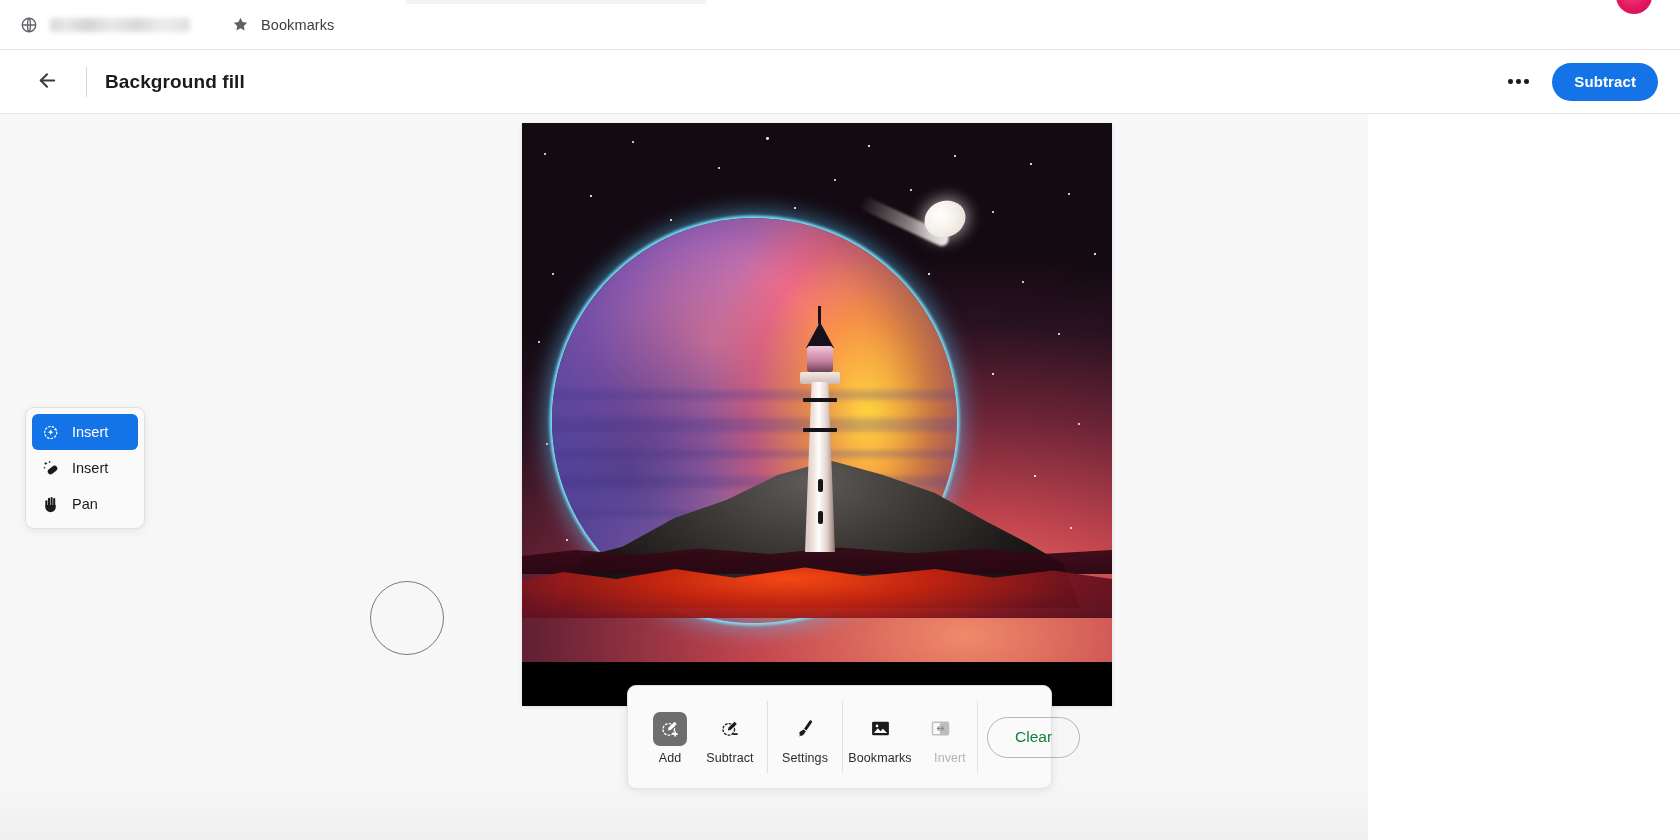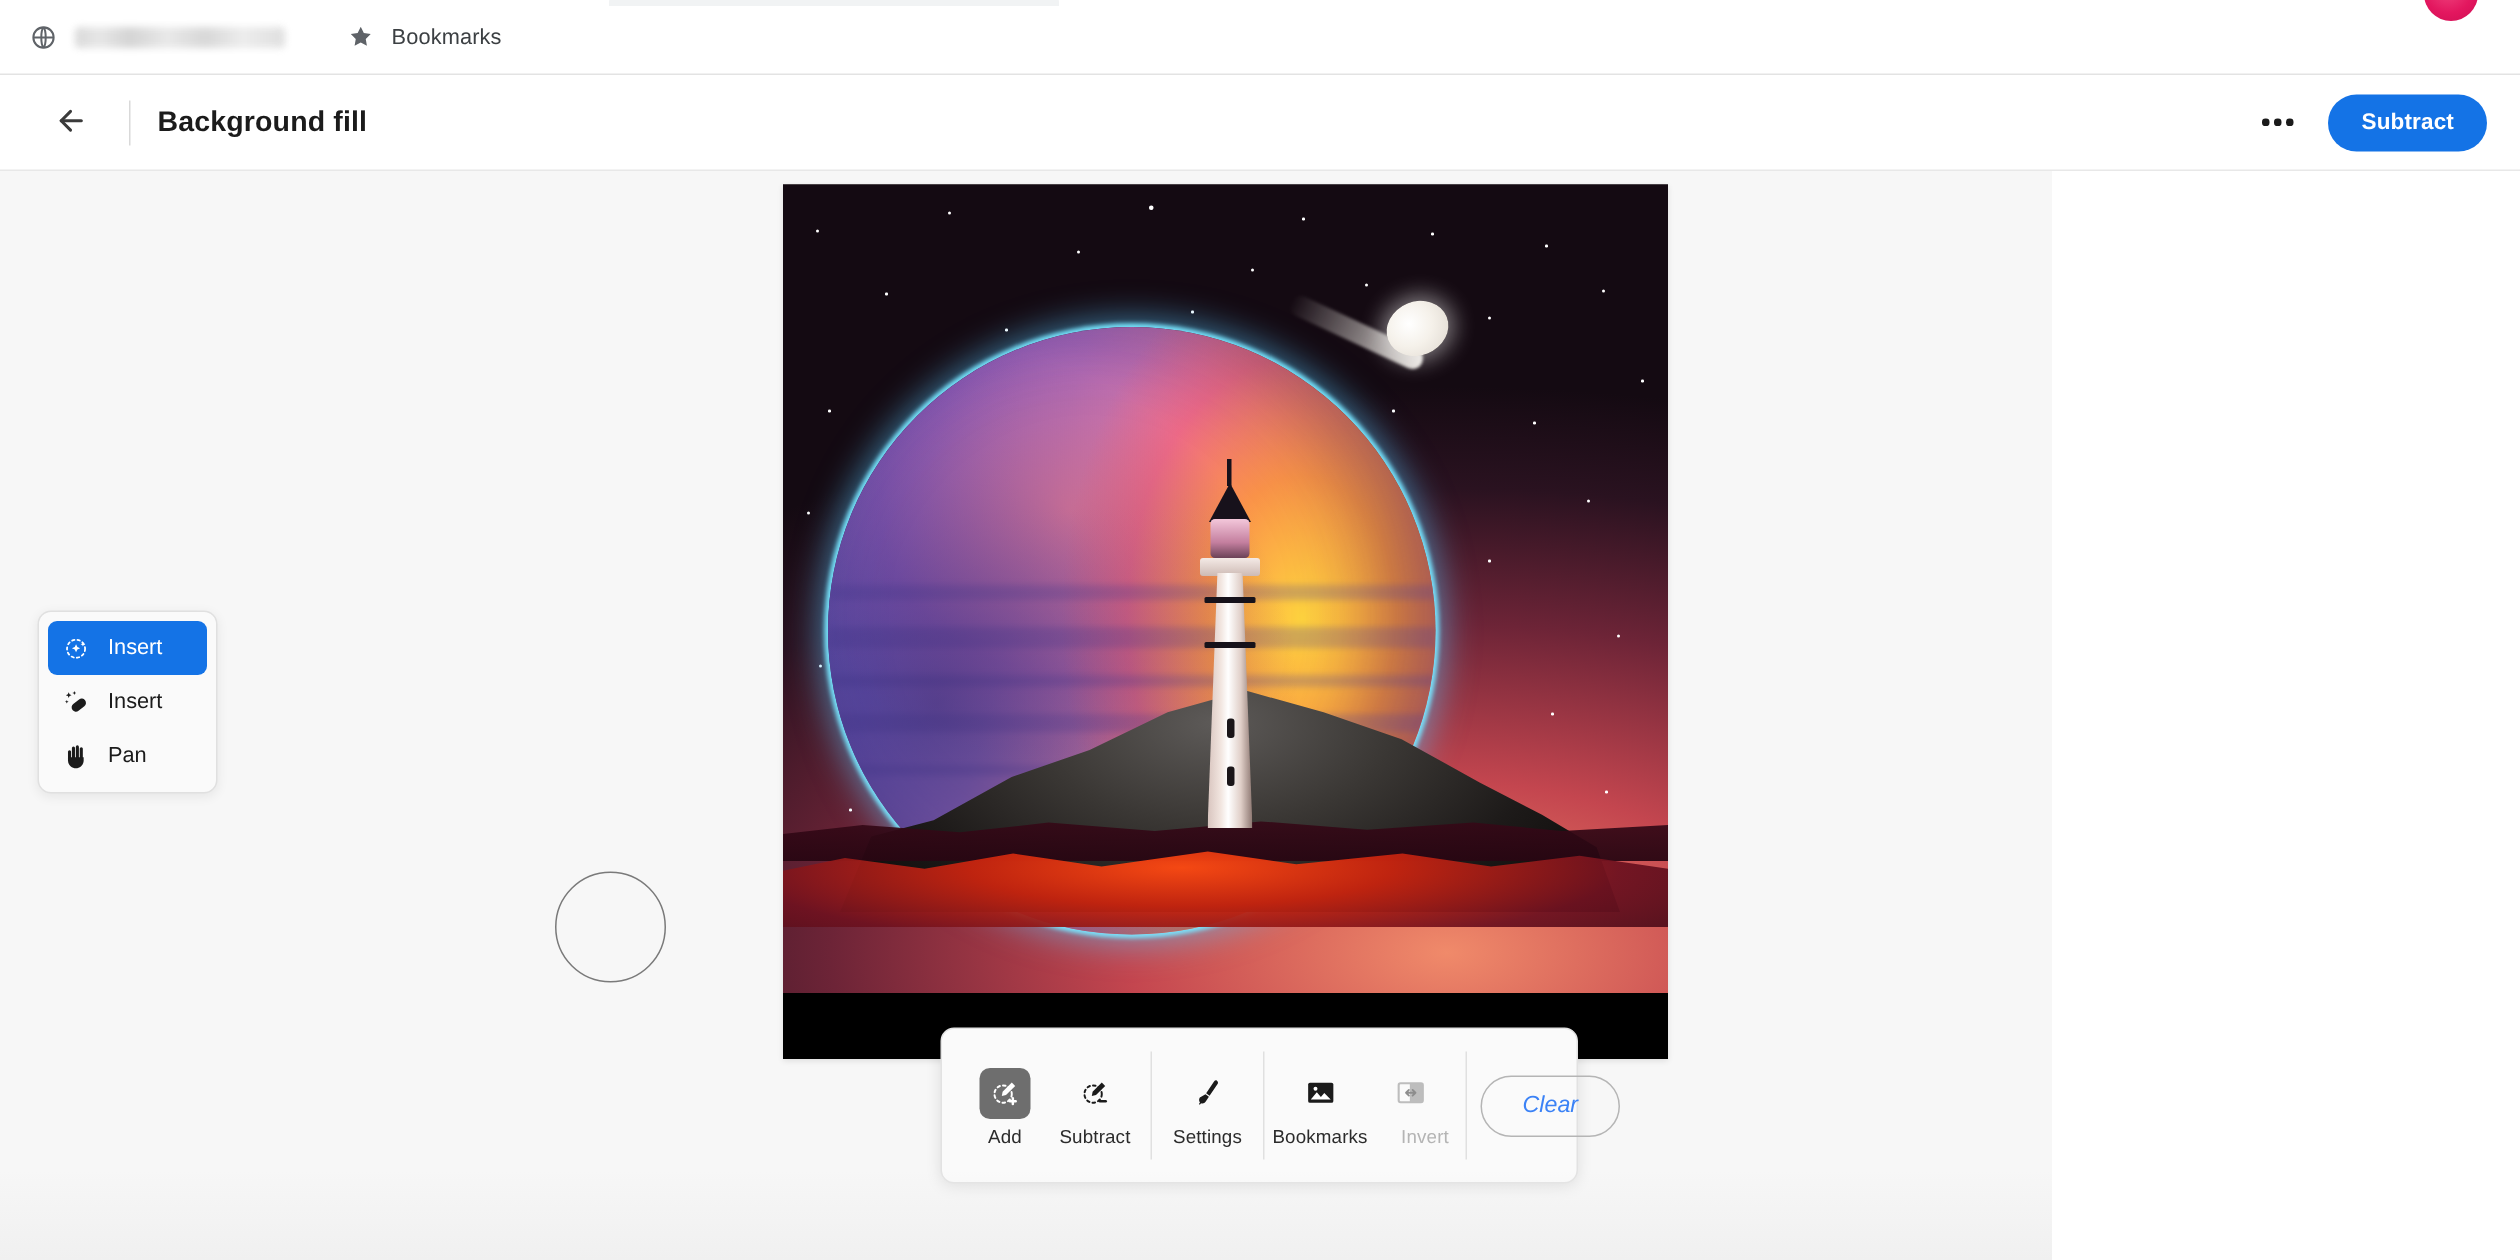--- a/index.html
+++ b/index.html
@@ -194,22 +194,22 @@
     width: 34px; height: 34px; border-radius: 7px;
     display: flex; align-items: center; justify-content: center;
   }
   .bb-item.active .bb-icon-wrap { background: #6e6e6e; }
   .bb-label { font-size: 12.5px; color: #2b2b2b; letter-spacing: .1px; }
   .bb-item.disabled { cursor: default; }
   .bb-item.disabled .bb-label { color: #b4b4b4; margin-left: 20px; }
   .bb-sep { width: 1px; height: 72px; background: #e0e0e0; margin: 0 9px; flex: 0 0 1px; }
   .clear-btn {
     height: 41px; padding: 0 27px; border: 1.4px solid #b5b5b5; border-radius: 21px;
-    background: transparent; color: #3b82f6; font-size: 15.5px;
-    font-family: "Liberation Sans", sans-serif; cursor: pointer; font-style: italic;
+    background: transparent; color: #15803d; font-size: 15.5px;
+    font-family: "Liberation Sans", sans-serif; cursor: pointer;
   }
 </style>
 </head>
 <body>
 
 <div class="app">
 
   <div class="browser-top">
     <div class="tab-stub"></div>
 

